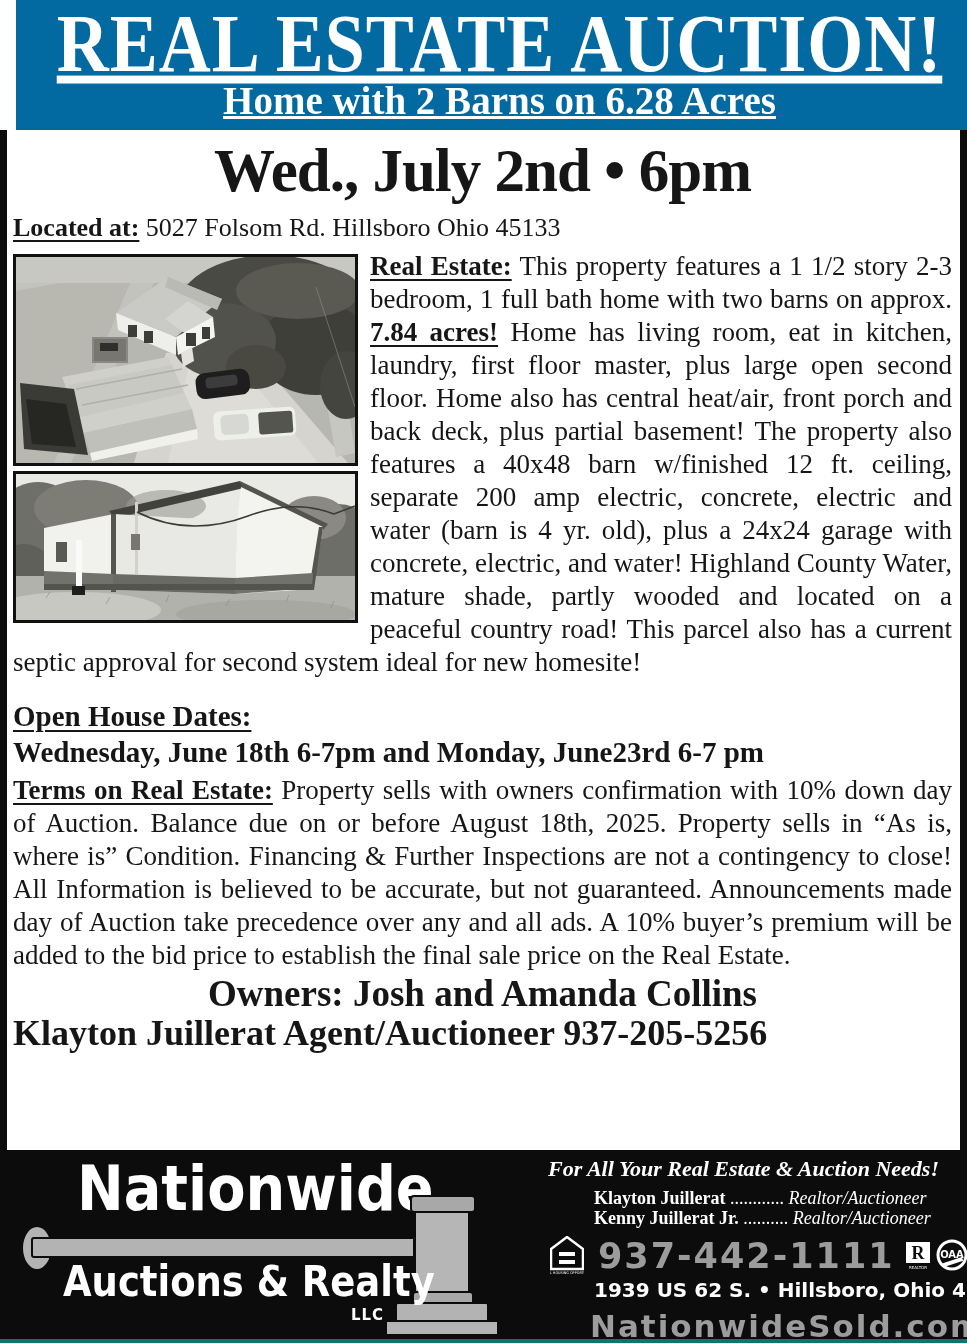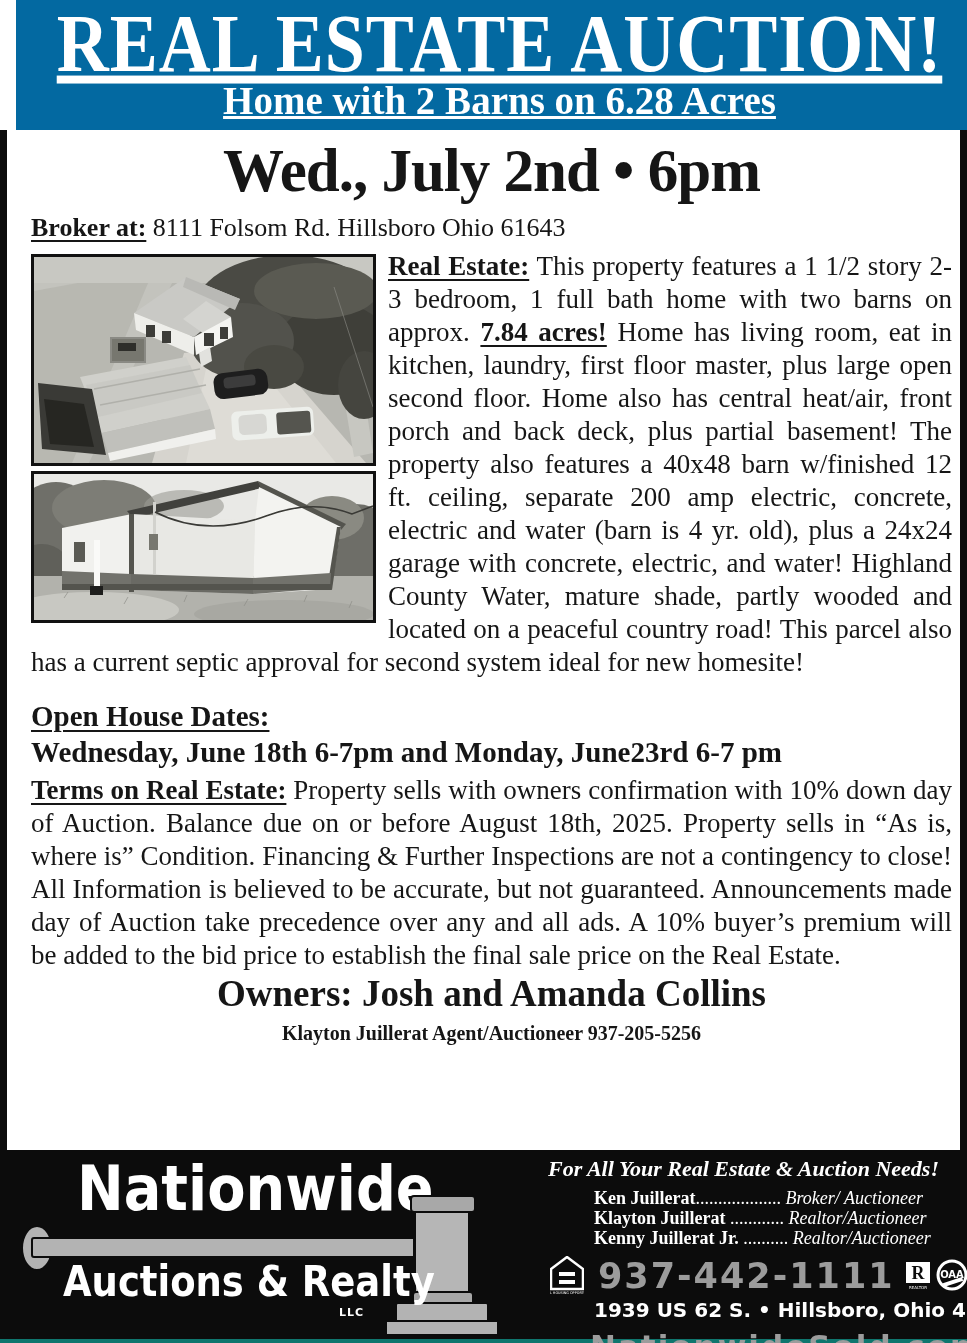--- a/index.html
+++ b/index.html
@@ -23,21 +23,21 @@
     white-space:nowrap;
   }
   .masthead-subtitle{
     display:block;font-weight:bold;font-size:39px;line-height:44px;
     margin-top:-1px;white-space:nowrap;
   }
   
   .content{
     position:absolute;top:130px;left:0;width:967px;height:1020px;
     border-left:7px solid #0c0c0c;border-right:7px solid #0c0c0c;
-    box-sizing:border-box;padding:0 8px 0 24px;overflow:hidden;
+    box-sizing:border-box;padding:0 8px 0 6px;overflow:hidden;
   }
   .dateline{
     text-align:center;font-weight:bold;font-size:61px;line-height:76px;
     margin:3px 0 0 0;letter-spacing:-1px;
   }
   .located{font-size:26px;line-height:32px;margin:3px 0 6px 0;}
   .lbl{font-weight:bold;text-decoration:underline;text-decoration-thickness:2px;text-underline-offset:4px;}
   .photo-col{float:left;width:345px;margin:4px 12px 2px 0;}
   .photo{border:3px solid #111;display:block;background:#bbb;}
   .photo + .photo{margin-top:5px;}
@@ -45,21 +45,21 @@
     font-size:27px;line-height:33px;text-align:justify;margin:0;
   }
   .acres{font-weight:bold;text-decoration:underline;text-decoration-thickness:2px;text-underline-offset:4px;}
   .openhouse{clear:both;text-align:left;margin-top:20px;}
   .openhouse-heading{font-weight:bold;font-size:29px;line-height:35px;
     text-decoration:underline;text-decoration-thickness:2px;text-underline-offset:4px;}
   .openhouse-dates{font-weight:bold;font-size:29px;line-height:36px;}
   .terms{margin-top:4px;}
   .note{margin-top:9px;}
   .owners{text-align:center;font-weight:bold;font-size:37px;line-height:44px;}
-  .agent{text-align:center;font-weight:bold;font-size:20px;line-height:34px;}
+  .agent{text-align:left;font-weight:bold;font-size:36px;line-height:34px;}
   
   .footer{
     position:absolute;left:0;bottom:0;width:967px;height:193px;
     background:#0f766e;
   }
   .footer-black{
     position:absolute;top:0;left:0;width:967px;height:189px;
     background:#0c0c0c;color:#ffffff;
   }
   .logo-block{position:absolute;left:15px;top:2px;width:480px;height:185px;}
@@ -76,23 +76,23 @@
   .gavel-head:after{content:"";position:absolute;left:-4px;bottom:-4px;width:58px;height:12px;background:#a8a8a8;border:2px solid #0c0c0c;border-radius:4px;}
   .gavel-base1{position:absolute;left:380px;top:150px;width:90px;height:18px;background:#b3b3b3;border:2px solid #0c0c0c;border-radius:3px;}
   .gavel-base2{position:absolute;left:370px;top:168px;width:110px;height:12px;background:#b3b3b3;border:2px solid #0c0c0c;border-radius:2px;}
   .nw-sub{
     position:absolute;left:48px;top:106px;
     font-family:"DejaVu Sans","Liberation Sans",sans-serif;
     font-weight:bold;font-size:42px;line-height:48px;color:#fff;
     transform:scaleX(0.88);transform-origin:left center;white-space:nowrap;
   }
   .nw-llc{
-    position:absolute;left:324px;top:154px;
-    font-family:"DejaVu Sans","Liberation Sans",sans-serif;
-    font-weight:bold;font-size:11px;color:#fff;letter-spacing:1px;
+    position:absolute;left:336px;top:154px;
+    font-family:"DejaVu Sans","Liberation Sans",sans-serif;
+    font-weight:bold;font-size:15px;color:#fff;letter-spacing:1px;
   }
   .right-col{position:absolute;left:548px;top:6px;width:410px;}
   .tagline{
     font-weight:bold;font-style:italic;font-size:22px;line-height:26px;
     color:#fff;white-space:nowrap;letter-spacing:0px;
   }
   .staff{margin:6px 0 0 46px;}
   .staff-row{font-size:18px;line-height:20px;color:#fff;white-space:nowrap;}
   .staff-name{font-weight:bold;}
   .staff-title{font-style:italic;}
@@ -122,21 +122,21 @@
 
   <header class="masthead">
     <span class="masthead-title">REAL ESTATE AUCTION!</span>
     <span class="masthead-subtitle">Home with 2 Barns on 6.28 Acres</span>
   </header>
 
   <div class="content">
 
     <div class="dateline">Wed., July 2nd • 6pm</div>
 
-    <p class="located"><span class="lbl">Broker at:</span><span> 8111 Folsom Rd. Hillsboro Ohio 61643</span></p>
+    <p class="located"><span class="lbl">Located at:</span><span> 5027 Folsom Rd. Hillsboro Ohio 45133</span></p>
 
     <div>
       <div class="photo-col">
 
         <svg class="photo" width="339" height="206" viewBox="0 0 339 206" preserveAspectRatio="none">
           <rect width="339" height="206" fill="#b7b7b1"></rect>
           <polygon points="0,0 150,0 55,206 0,206" fill="#c3c3bd"></polygon>
           <polygon points="0,34 120,12 38,206 0,206" fill="#aeaea8" opacity="0.55"></polygon>
           <rect width="339" height="26" fill="#c8c8c2"></rect>
           <polygon points="118,206 150,96 232,90 332,206" fill="#d6d4ce"></polygon>
@@ -260,21 +260,20 @@
         <span class="gavel-base1"></span>
         <span class="gavel-base2"></span>
         <span class="nw-sub">Auctions &amp; Realty</span>
         <span class="nw-llc">LLC</span>
       </div>
 
       <div class="right-col">
         <div class="tagline">For All Your Real Estate &amp; Auction Needs!</div>
 
         <div class="staff">
-          <div class="staff-row"><span class="staff-name">Ken Juillerat</span><span>...................</span><span class="staff-title"> Broker/ Auctioneer</span></div>
           <div class="staff-row"><span class="staff-name">Klayton Juillerat </span><span>............</span><span class="staff-title"> Realtor/Auctioneer</span></div>
           <div class="staff-row"><span class="staff-name">Kenny Juillerat Jr. </span><span>..........</span><span class="staff-title"> Realtor/Auctioneer</span></div>
         </div>
 
         <div class="phone-row">
           <svg class="eq-icon" viewBox="0 0 34 40">
             <polygon points="17,1 33,13 33,33 1,33 1,13" fill="none" stroke="#ffffff" stroke-width="2.5"></polygon>
             <rect x="9" y="16" width="16" height="4" fill="#ffffff"></rect>
             <rect x="9" y="24" width="16" height="4" fill="#ffffff"></rect>
             <text x="17" y="38" text-anchor="middle" font-size="3.4" fill="#ffffff" font-family="DejaVu Sans, sans-serif">EQUAL HOUSING OPPORTUNITY</text>

